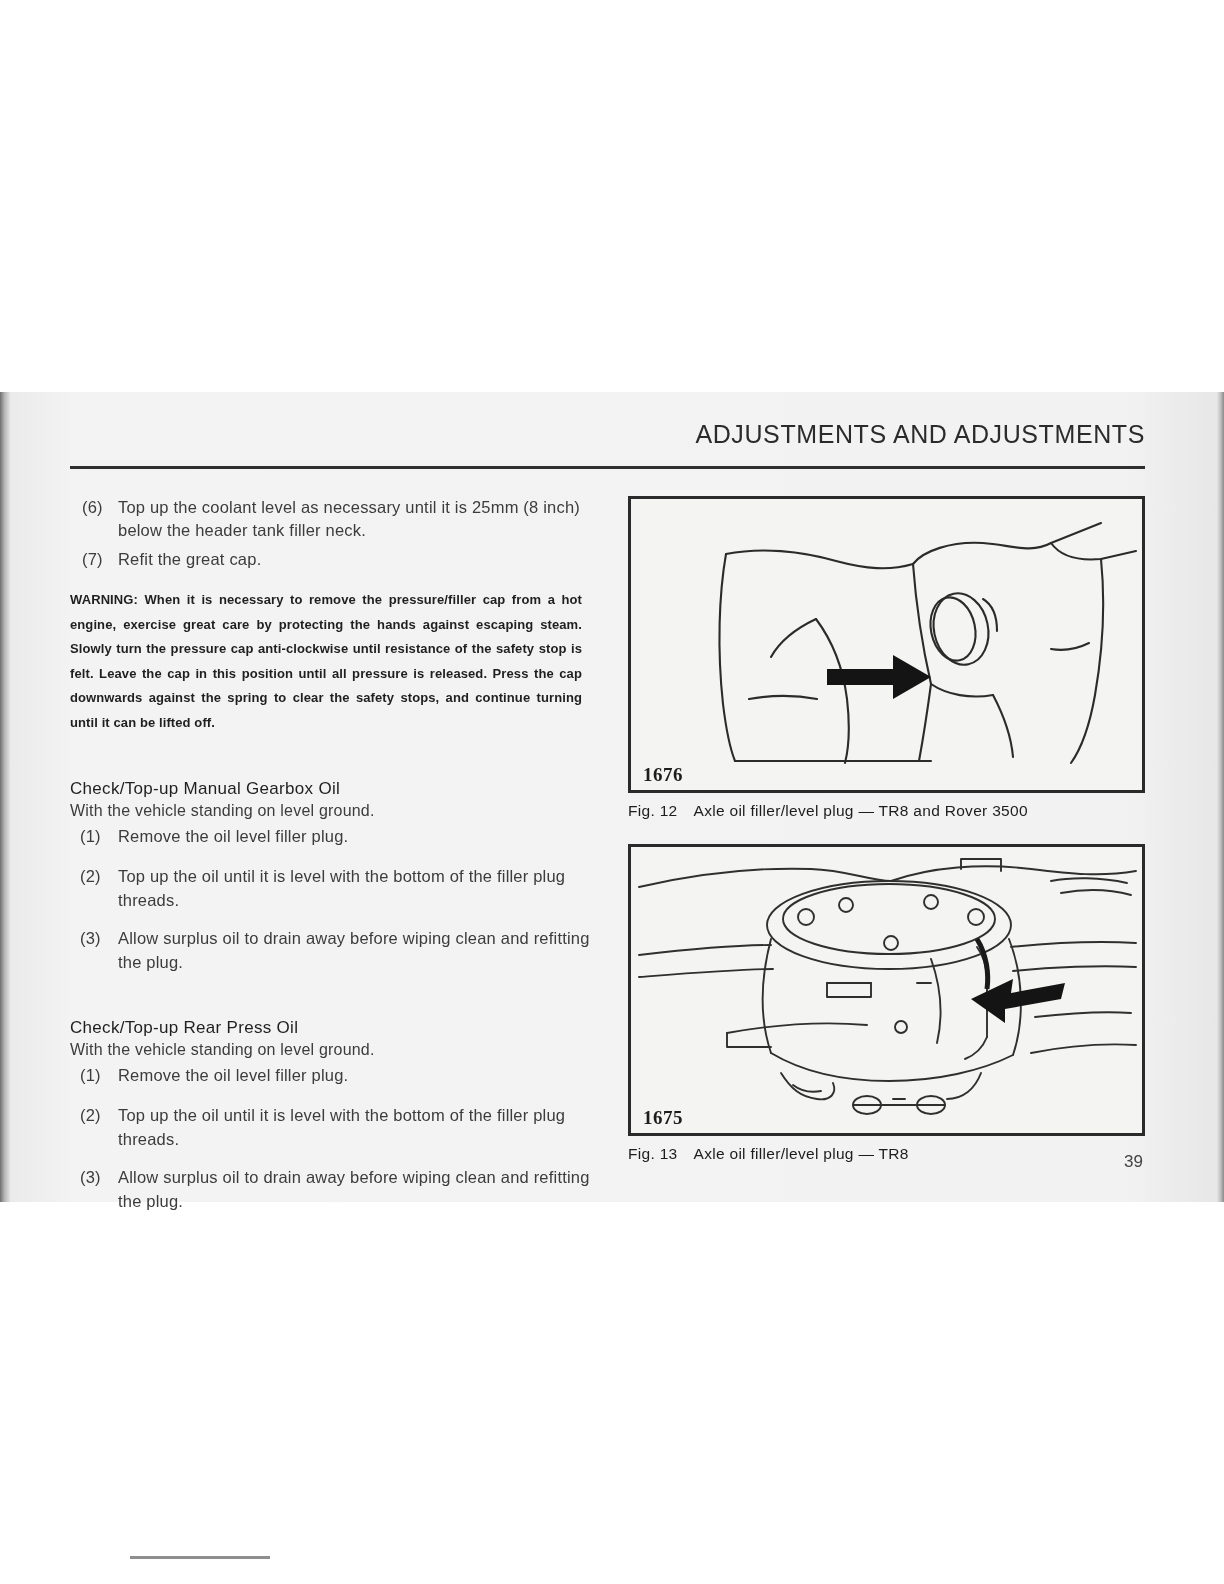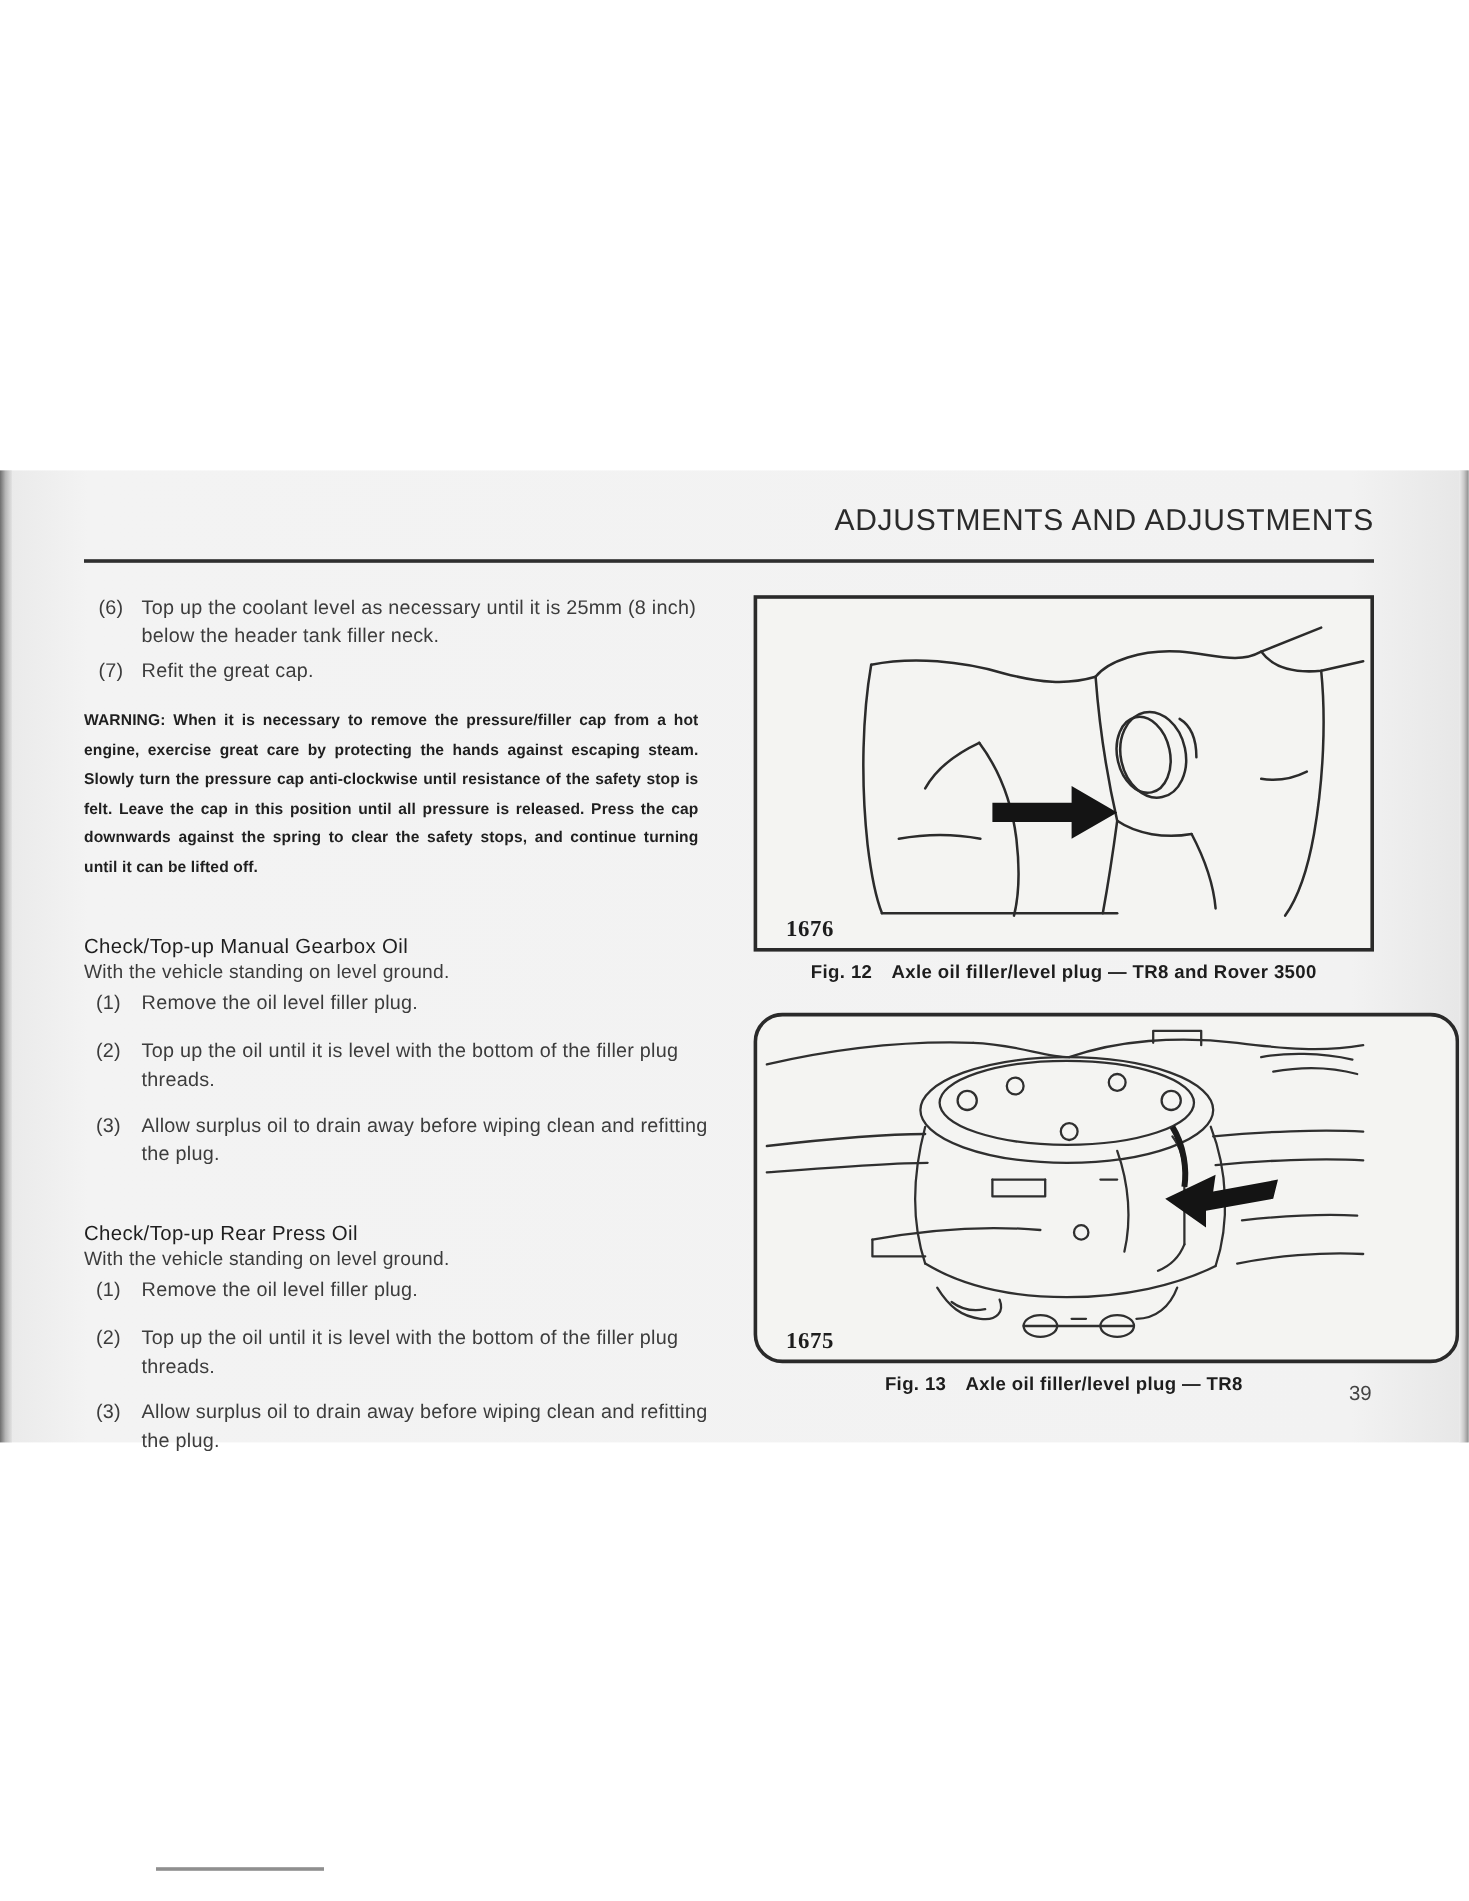--- a/index.html
+++ b/index.html
@@ -140,37 +140,37 @@
   }
 
   .fig-box {
     position: relative;
     border: 3px solid #2a2a2a;
     background: #f4f4f2;
     box-sizing: border-box;
     overflow: hidden;
   }
   #fig12-box { width: 517px; height: 297px; }
-  #fig13-box { width: 588px; height: 292px; margin-top: 24px; border-radius: 24px; }
+  #fig13-box { width: 517px; height: 292px; margin-top: 24px; }
 
   .fig-number {
     position: absolute;
-    left: 24px;
+    left: 12px;
     bottom: 4px;
     font-size: 19px;
     font-weight: bold;
     color: #1d1d1d;
     font-family: "Liberation Serif", serif;
     letter-spacing: 0.5px;
   }
 
   .fig-caption {
-    text-align: center;
+    text-align: left;
     font-size: 15.5px;
-    font-weight: bold;
+    font-weight: normal;
     color: #1d1d1d;
     letter-spacing: 0.3px;
     margin-top: 9px;
   }
   .fig-caption .lbl { margin-right: 16px; }
 
   #page-number {
     position: absolute;
     right: 2px;
     top: 744px;

